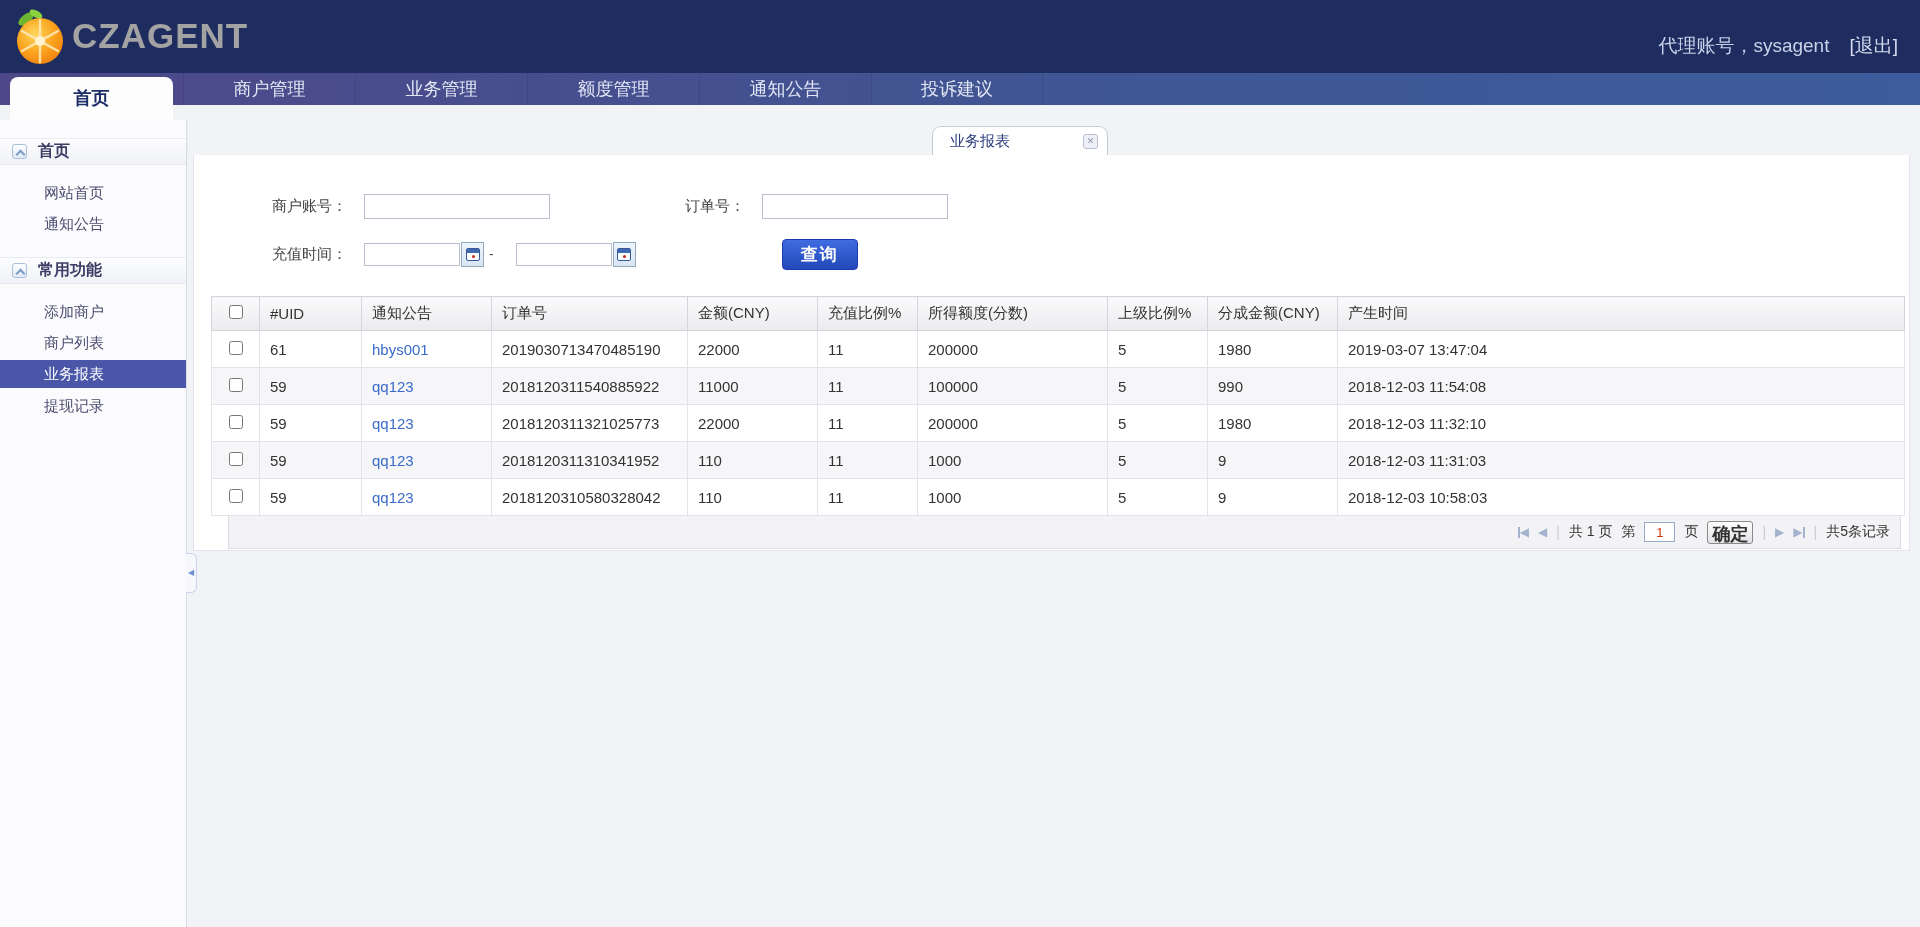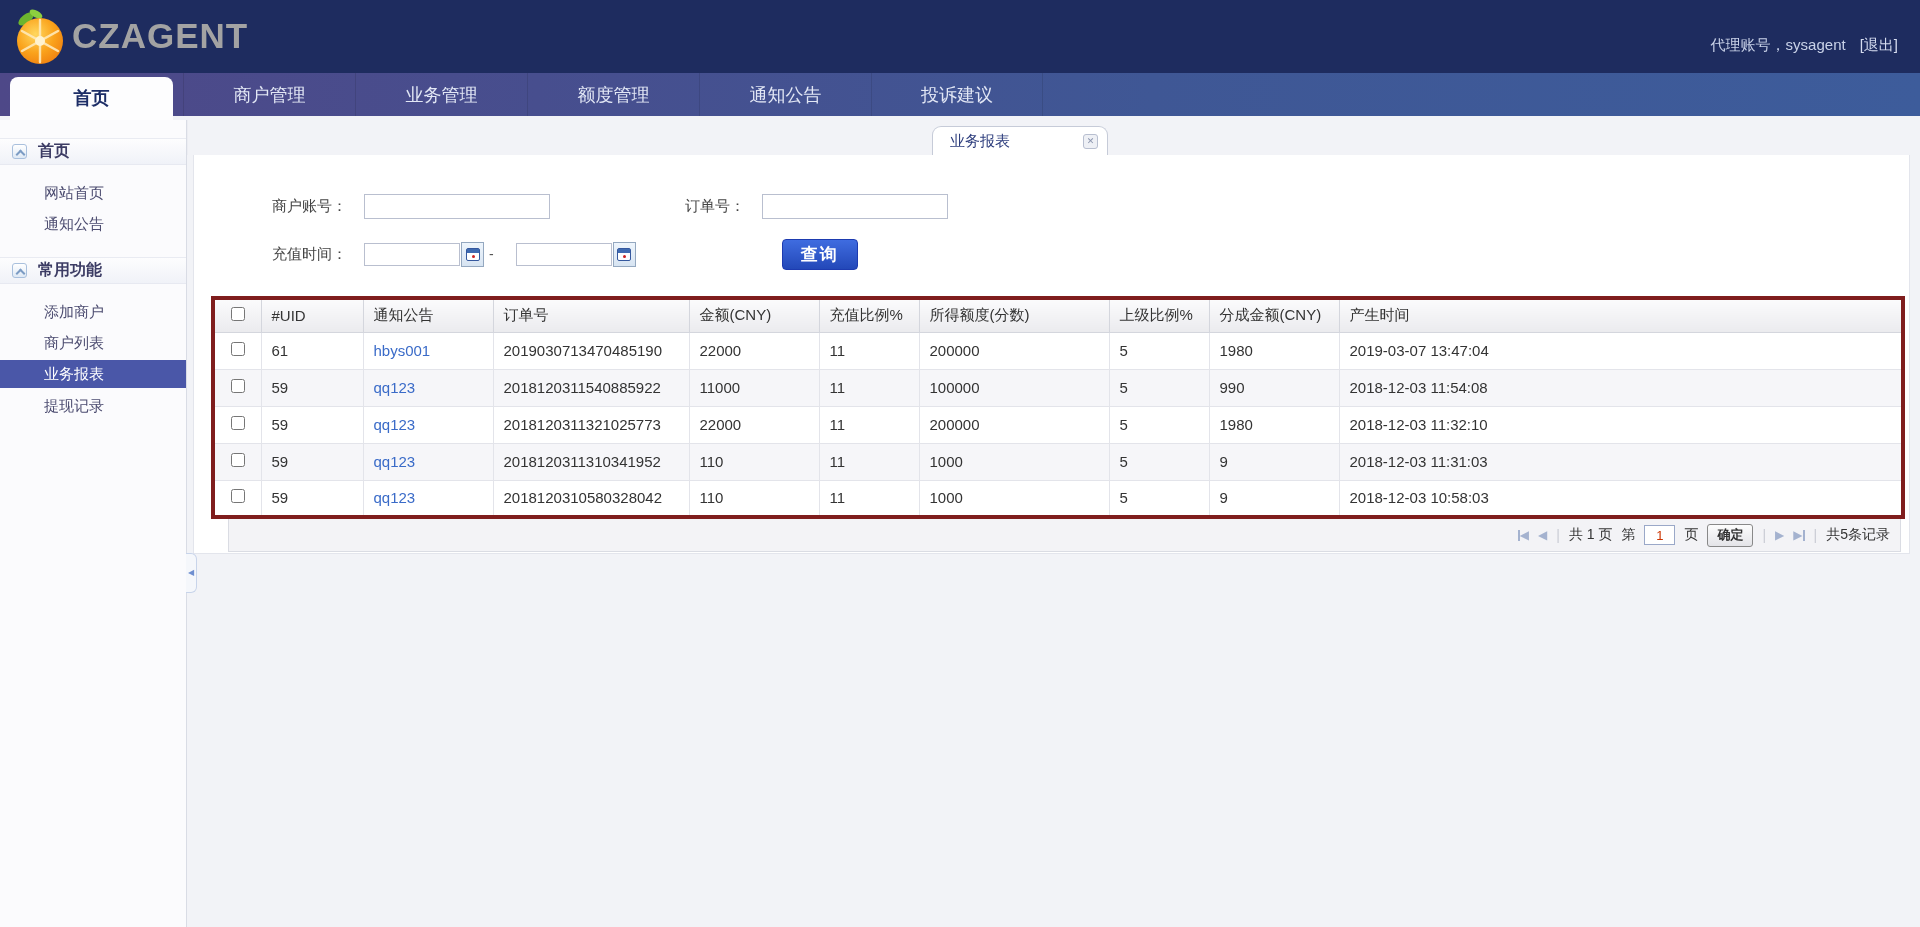--- a/index.html
+++ b/index.html
@@ -7,25 +7,25 @@
   body {
     position:relative; overflow:hidden;
     background:#f2f3f7;
     font-family:"Liberation Sans","DejaVu Sans",sans-serif;
     color:#333;
   }
   
   .app-header { position:absolute; left:0; top:0; width:1920px; height:73px; background:#1e2c5f; }
   .logo-wrap { position:absolute; left:12px; top:7px; width:58px; height:60px; }
   .brand { position:absolute; left:72px; top:16px; font-size:35px; font-weight:bold; color:#a3a3a3; letter-spacing:1px; }
-  .user-area { position:absolute; right:22px; top:0; height:91px; display:flex; align-items:center; gap:14px; color:#c9d2e8; font-size:15px; }
+  .user-area { position:absolute; right:22px; top:0; height:91px; display:flex; align-items:center; gap:20px; color:#c9d2e8; font-size:19px; }
   .logout { color:#d6ddf0; text-decoration:none; }
 
   
-  .main-nav { position:absolute; left:0; top:73px; width:1920px; height:43px;
+  .main-nav { position:absolute; left:0; top:73px; width:1920px; height:32px;
     background:linear-gradient(90deg,#4e4888 0%,#474e8e 28%,#3f5795 60%,#3d5c9b 100%); }
   .nav-items { display:flex; height:100%; padding-left:183px; list-style:none; }
   .nav-item { width:172px; display:flex; align-items:center; justify-content:center;
     color:#e2e7f5; font-size:18px; cursor:pointer; border-left:1px solid rgba(0,0,0,.10); }
   .nav-item:last-child { border-right:1px solid rgba(0,0,0,.10); }
   .home-tab { position:absolute; left:10px; top:77px; width:163px; height:43px; z-index:3;
     background:#fdfdfe; border-radius:8px 8px 0 0; text-align:center; padding-top:9px;
     font-size:18px; font-weight:bold; color:#1c2d66; cursor:pointer; }
 
   
@@ -75,39 +75,39 @@
     display:flex; align-items:center; justify-content:center; cursor:pointer; }
   .cal-glyph { width:14px; height:13px; border:1px solid #35589e; background:#fff; border-radius:2px; position:relative; }
   .cal-glyph::before { content:''; position:absolute; left:0; right:0; top:0; height:4px; background:#3f6ab0; }
   .cal-glyph::after { content:''; position:absolute; left:5px; bottom:2px; width:3px; height:3px; background:#cc2222; border-radius:50%; }
   .range-dash { margin:0 5px; color:#555; font-size:14px; }
   .search-btn { margin-left:146px; width:76px; height:31px; border:1px solid #1d3bb0; border-radius:4px;
     background:linear-gradient(#3f6ce0,#2348b8); color:#fff; font-size:17px; font-weight:bold; letter-spacing:2px; cursor:pointer; }
 
   
   .table-wrap { margin:27px 4px 0 17px; }
-  table { width:100%; border-collapse:collapse; table-layout:fixed; border:4px solid #7f1d1d; }
+  table { width:100%; border-collapse:collapse; table-layout:fixed; border:1px solid #7f1d1d; }
   th { height:34px; background:linear-gradient(#fbfbfc,#ebebee); border:1px solid #d4d6dd;
     font-weight:normal; font-size:15px; color:#333; text-align:left; padding-left:10px; }
   td { height:37px; border:1px solid #e3e4ea; padding-left:10px; font-size:15px; color:#333;
     overflow:hidden; white-space:nowrap; }
   tbody tr:nth-child(even) td { background:#f6f6f9; }
   th.col-check, td.col-check { text-align:center; padding-left:0; }
   input[type=checkbox] { width:14px; height:14px; }
   .acct-link { color:#3a6bc8; text-decoration:none; }
 
   
   .pagination { height:33px; margin:0 4px 0 17px; background:#f3f3f6; border:1px solid #dadce3; border-top:none;
     display:flex; align-items:center; justify-content:flex-end; padding-right:10px; gap:9px; font-size:14px; color:#333; }
   .pg-icon { color:#a4b2cf; font-size:12px; display:flex; align-items:center; cursor:pointer; }
   .pg-bar { display:inline-block; width:2px; height:11px; background:#a4b2cf; }
   .pg-sep { color:#c9cbd4; }
   .page-input { width:31px; height:20px; border:1px solid #9aa8c8; text-align:center; font-size:13px; color:#cc3300; background:#fff; }
   .confirm-btn { width:46px; height:23px; border:1px solid #898989; border-radius:3px;
-    background:linear-gradient(#fdfdfd,#e4e4e8); font-size:13px; font-weight:bold; color:#333; cursor:pointer; }
+    background:linear-gradient(#fdfdfd,#e4e4e8); font-size:18px; font-weight:bold; color:#333; cursor:pointer; }
 </style>
 </head>
 <body>
 
 <div class="app-header">
   <div class="logo-wrap">
     <svg width="58" height="60" viewBox="0 0 58 60">
       <defs>
         <radialGradient id="og" cx="40%" cy="35%" r="75%">
           <stop offset="0%" stop-color="#ffd75e"></stop>

